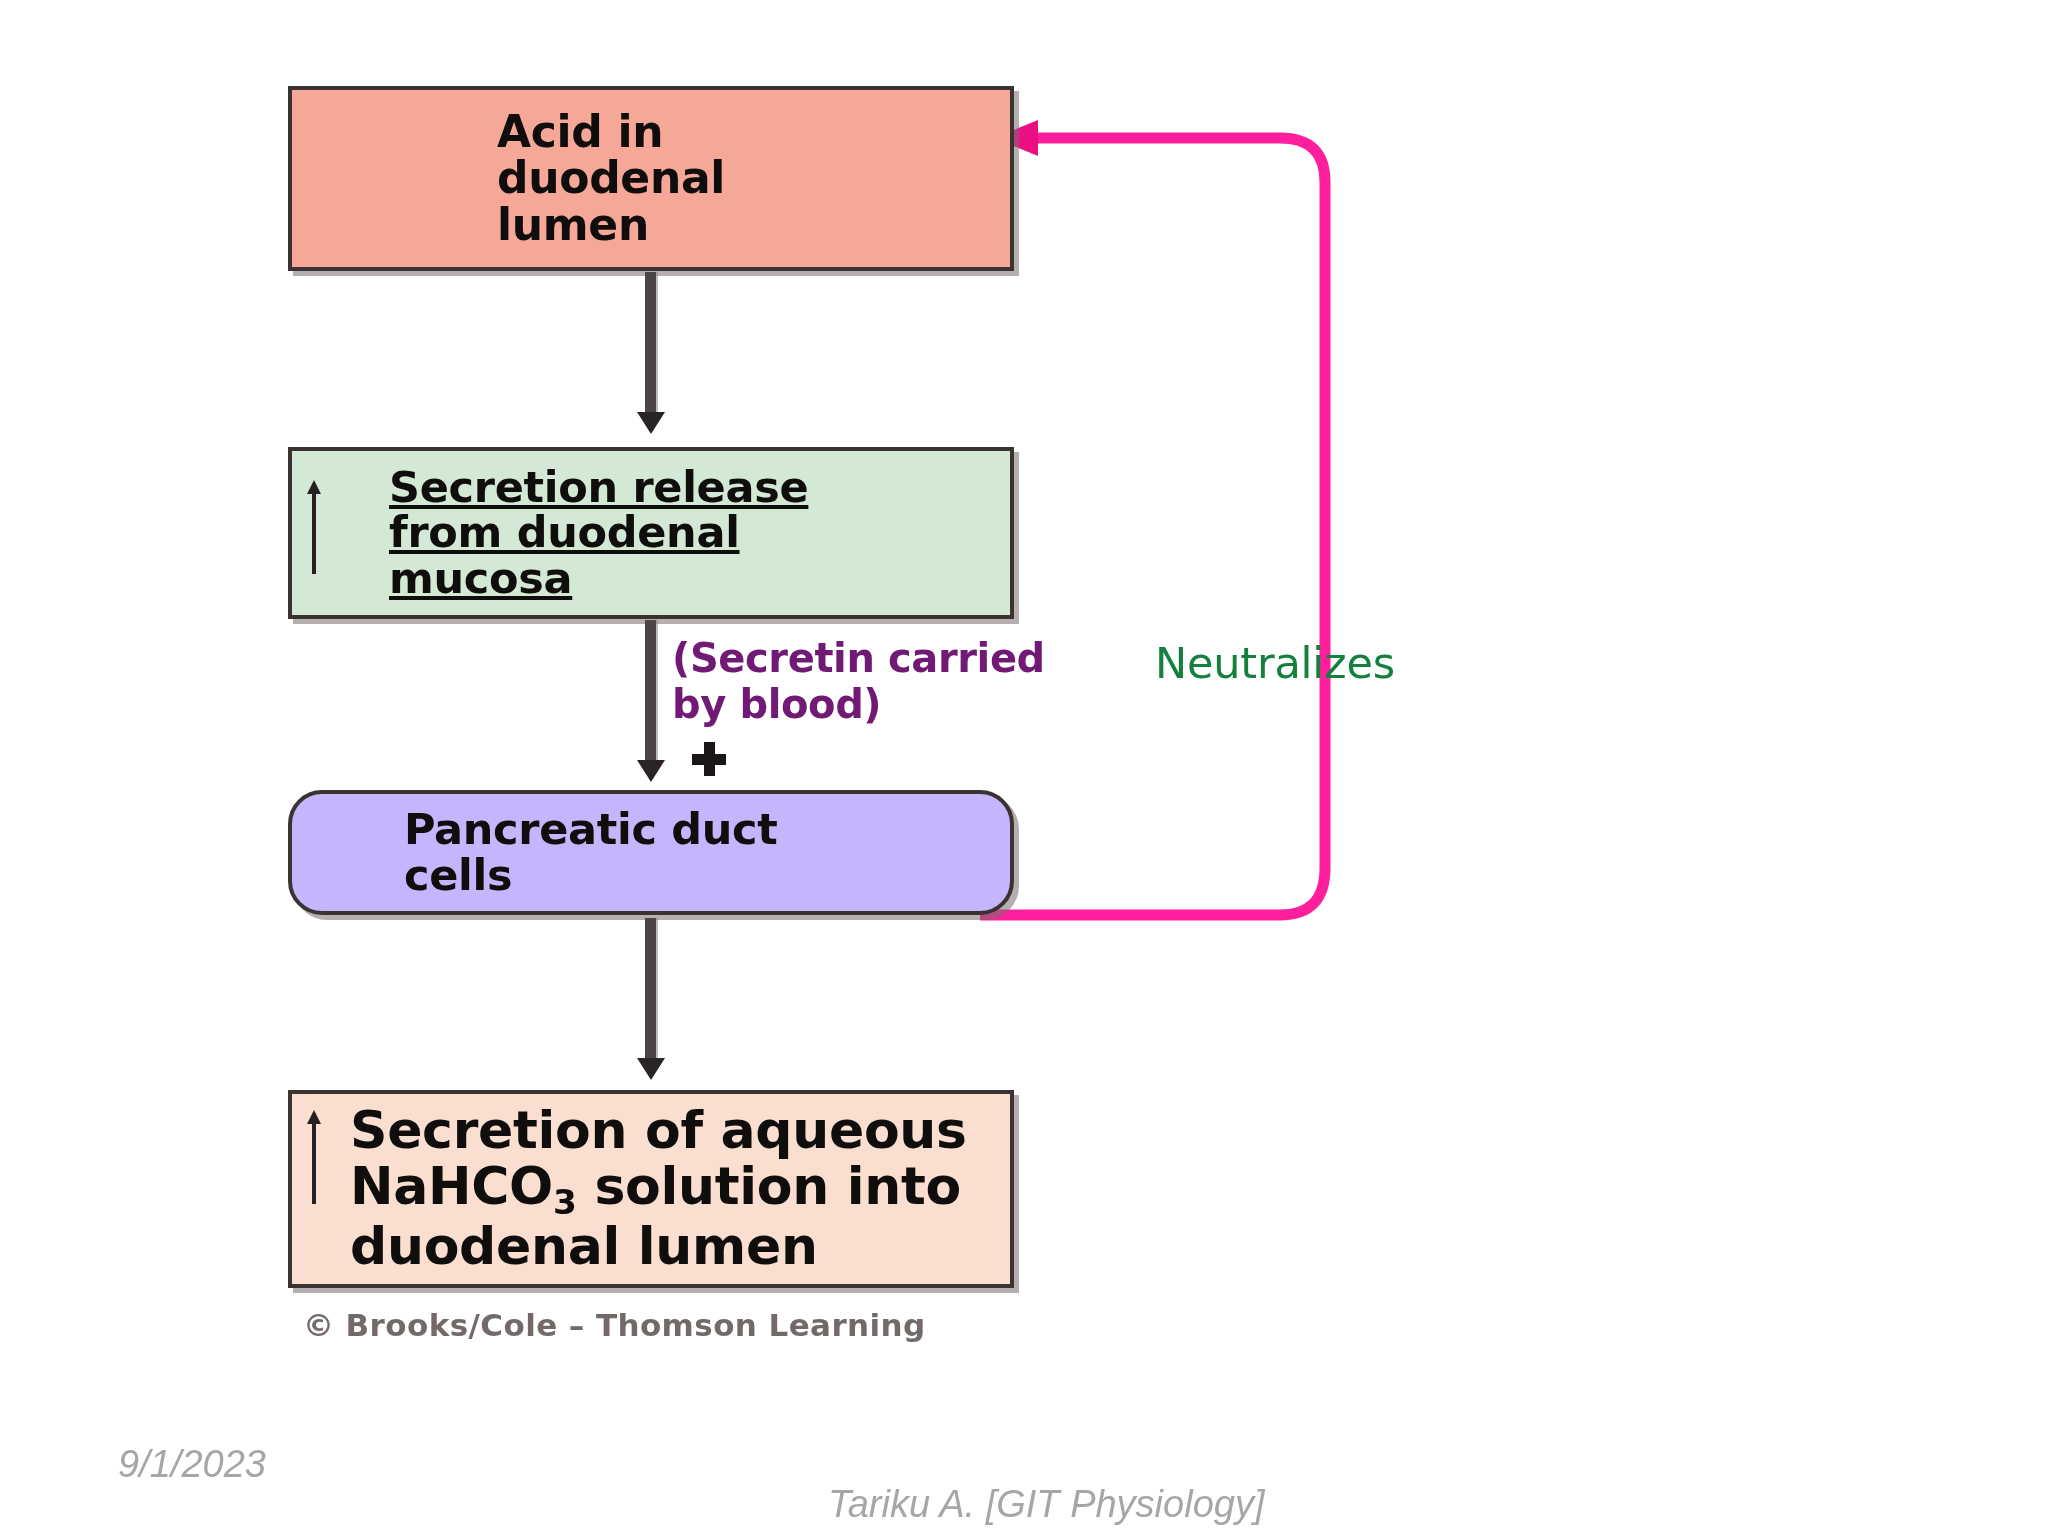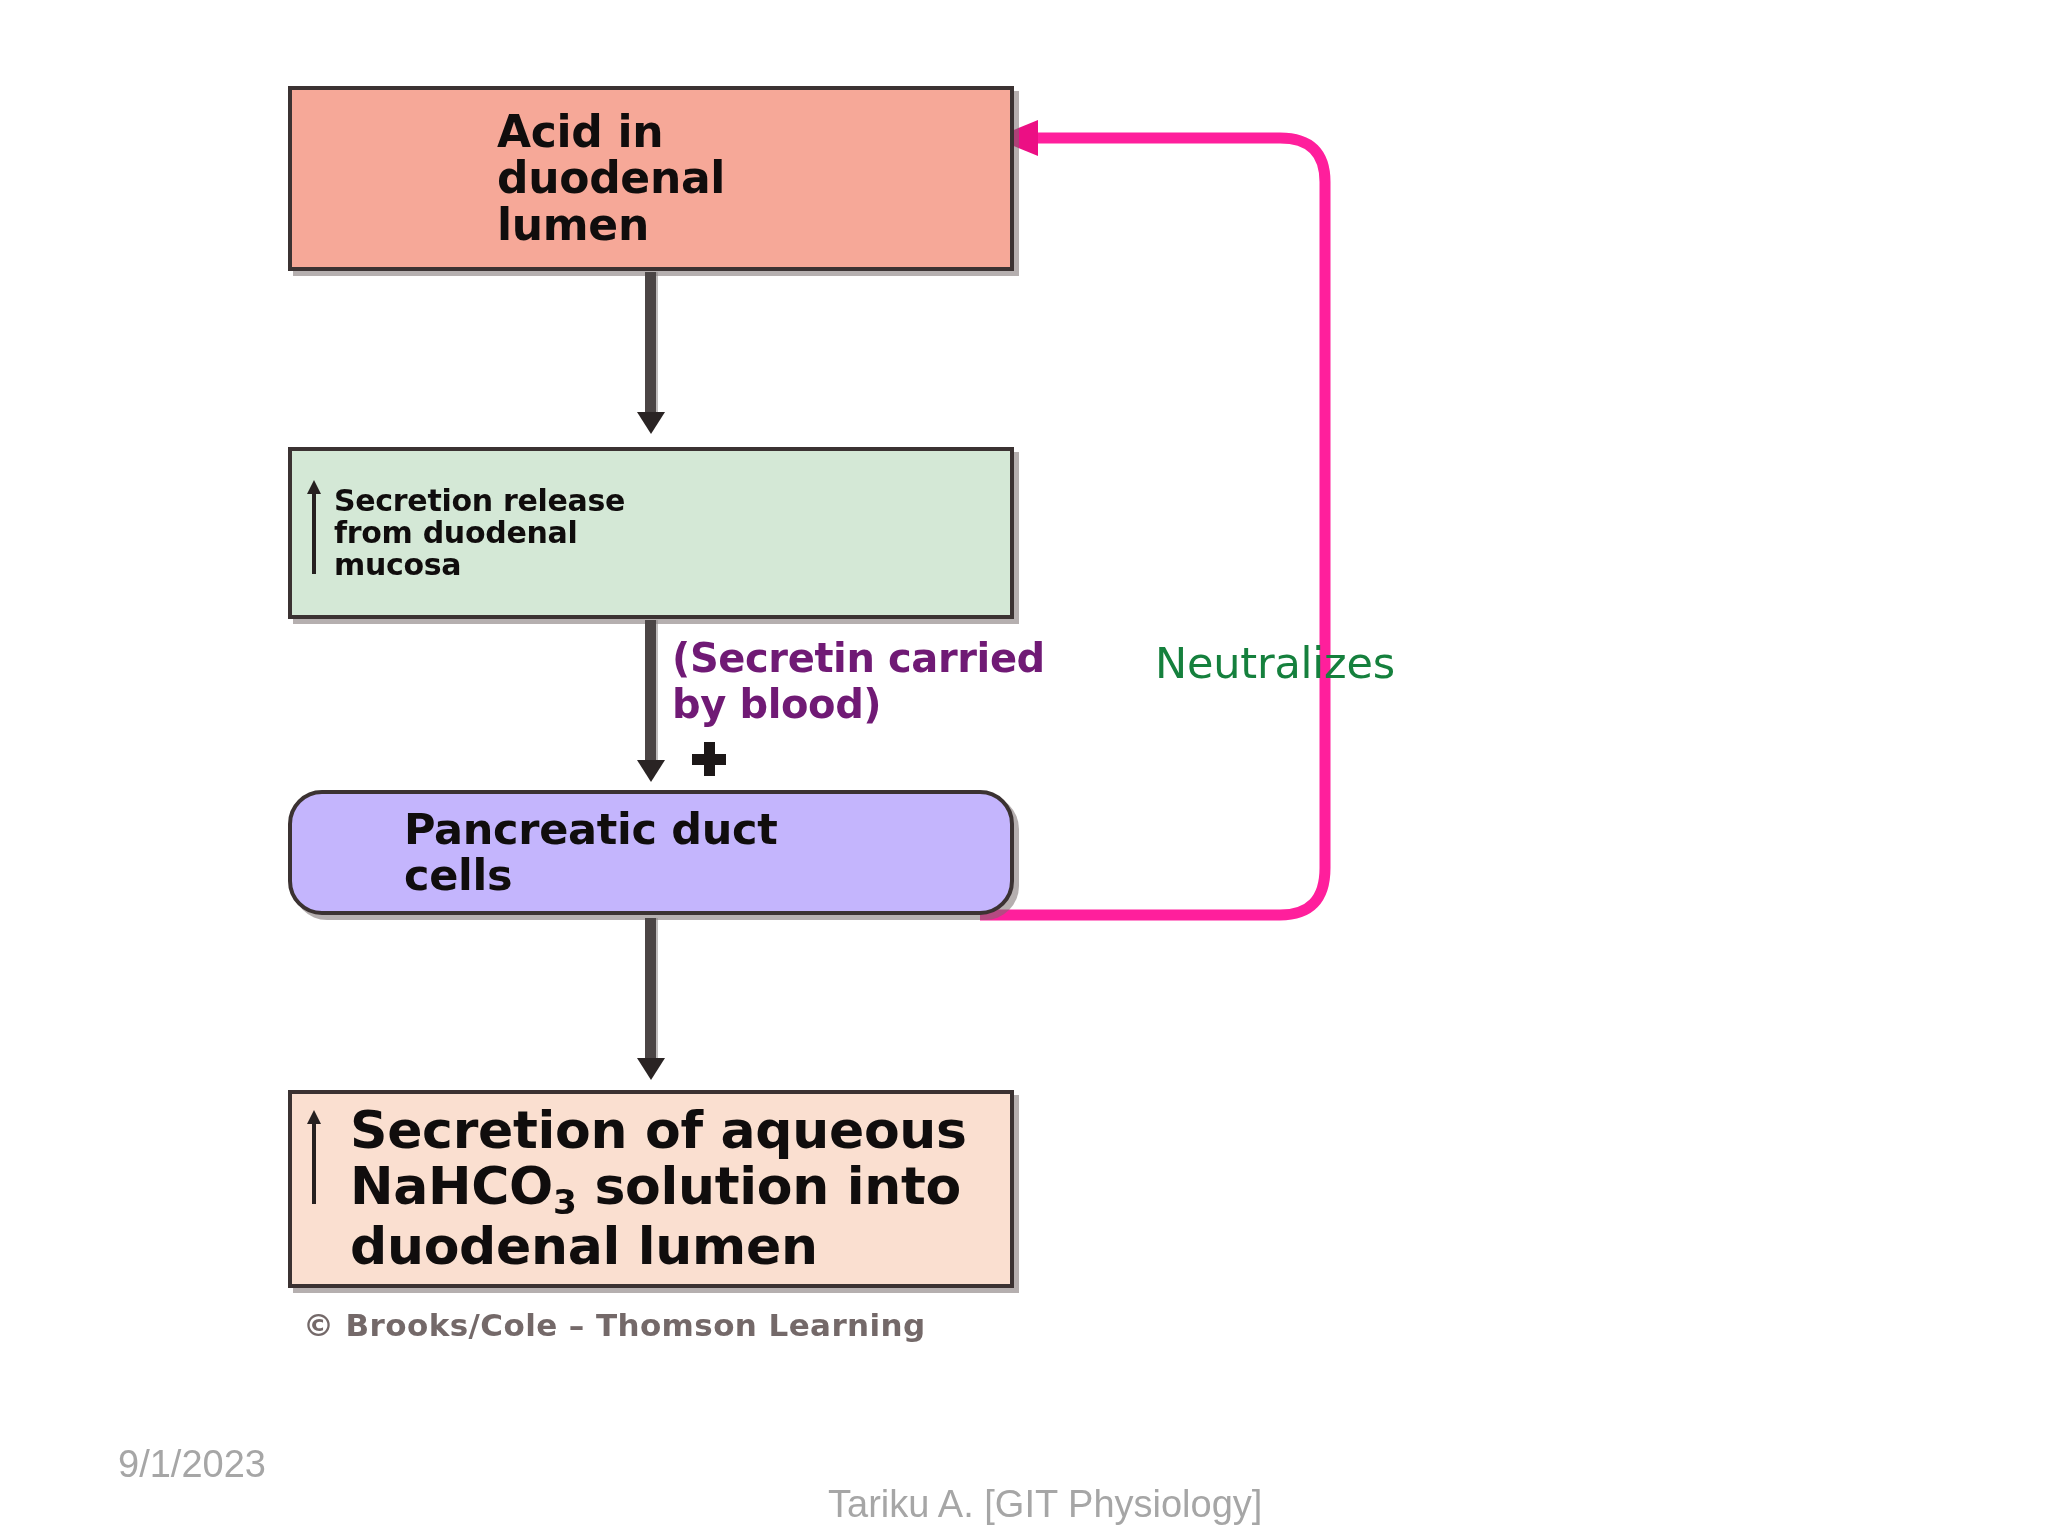--- a/index.html
+++ b/index.html
@@ -49,22 +49,23 @@
 
   
   #box-secretion-release {
     left: 288px;
     top: 447px;
     width: 726px;
     height: 172px;
     background: #d4e8d6;
   }
   #box-secretion-release .box-text {
-    font-size: 30px;
-    padding-left: 42px;
+    font-size: 43px;
+    padding-left: 97px;
+    text-decoration: underline;
   }
 
   
   #box-duct-cells {
     left: 288px;
     top: 790px;
     width: 726px;
     height: 125px;
     background: #c4b5fd;
     border-radius: 34px;
@@ -212,20 +213,21 @@
     filter: blur(0.7px);
     opacity: 0.95;
   }
 
   
   .footer-text {
     position: absolute;
     font-family: "Liberation Sans", sans-serif;
     font-size: 38px;
     color: #a6a6a6;
+    font-style: italic;
   }
   #footer-date { left: 118px; top: 1443px; }
   #footer-author { left: 828px; top: 1483px; }
 </style>
 </head>
 <body>
 
 <div id="slide">
 
   <svg id="feedback-loop" viewBox="0 0 560 1080" width="560" height="1080" fill="none" xmlns="http://www.w3.org/2000/svg">

